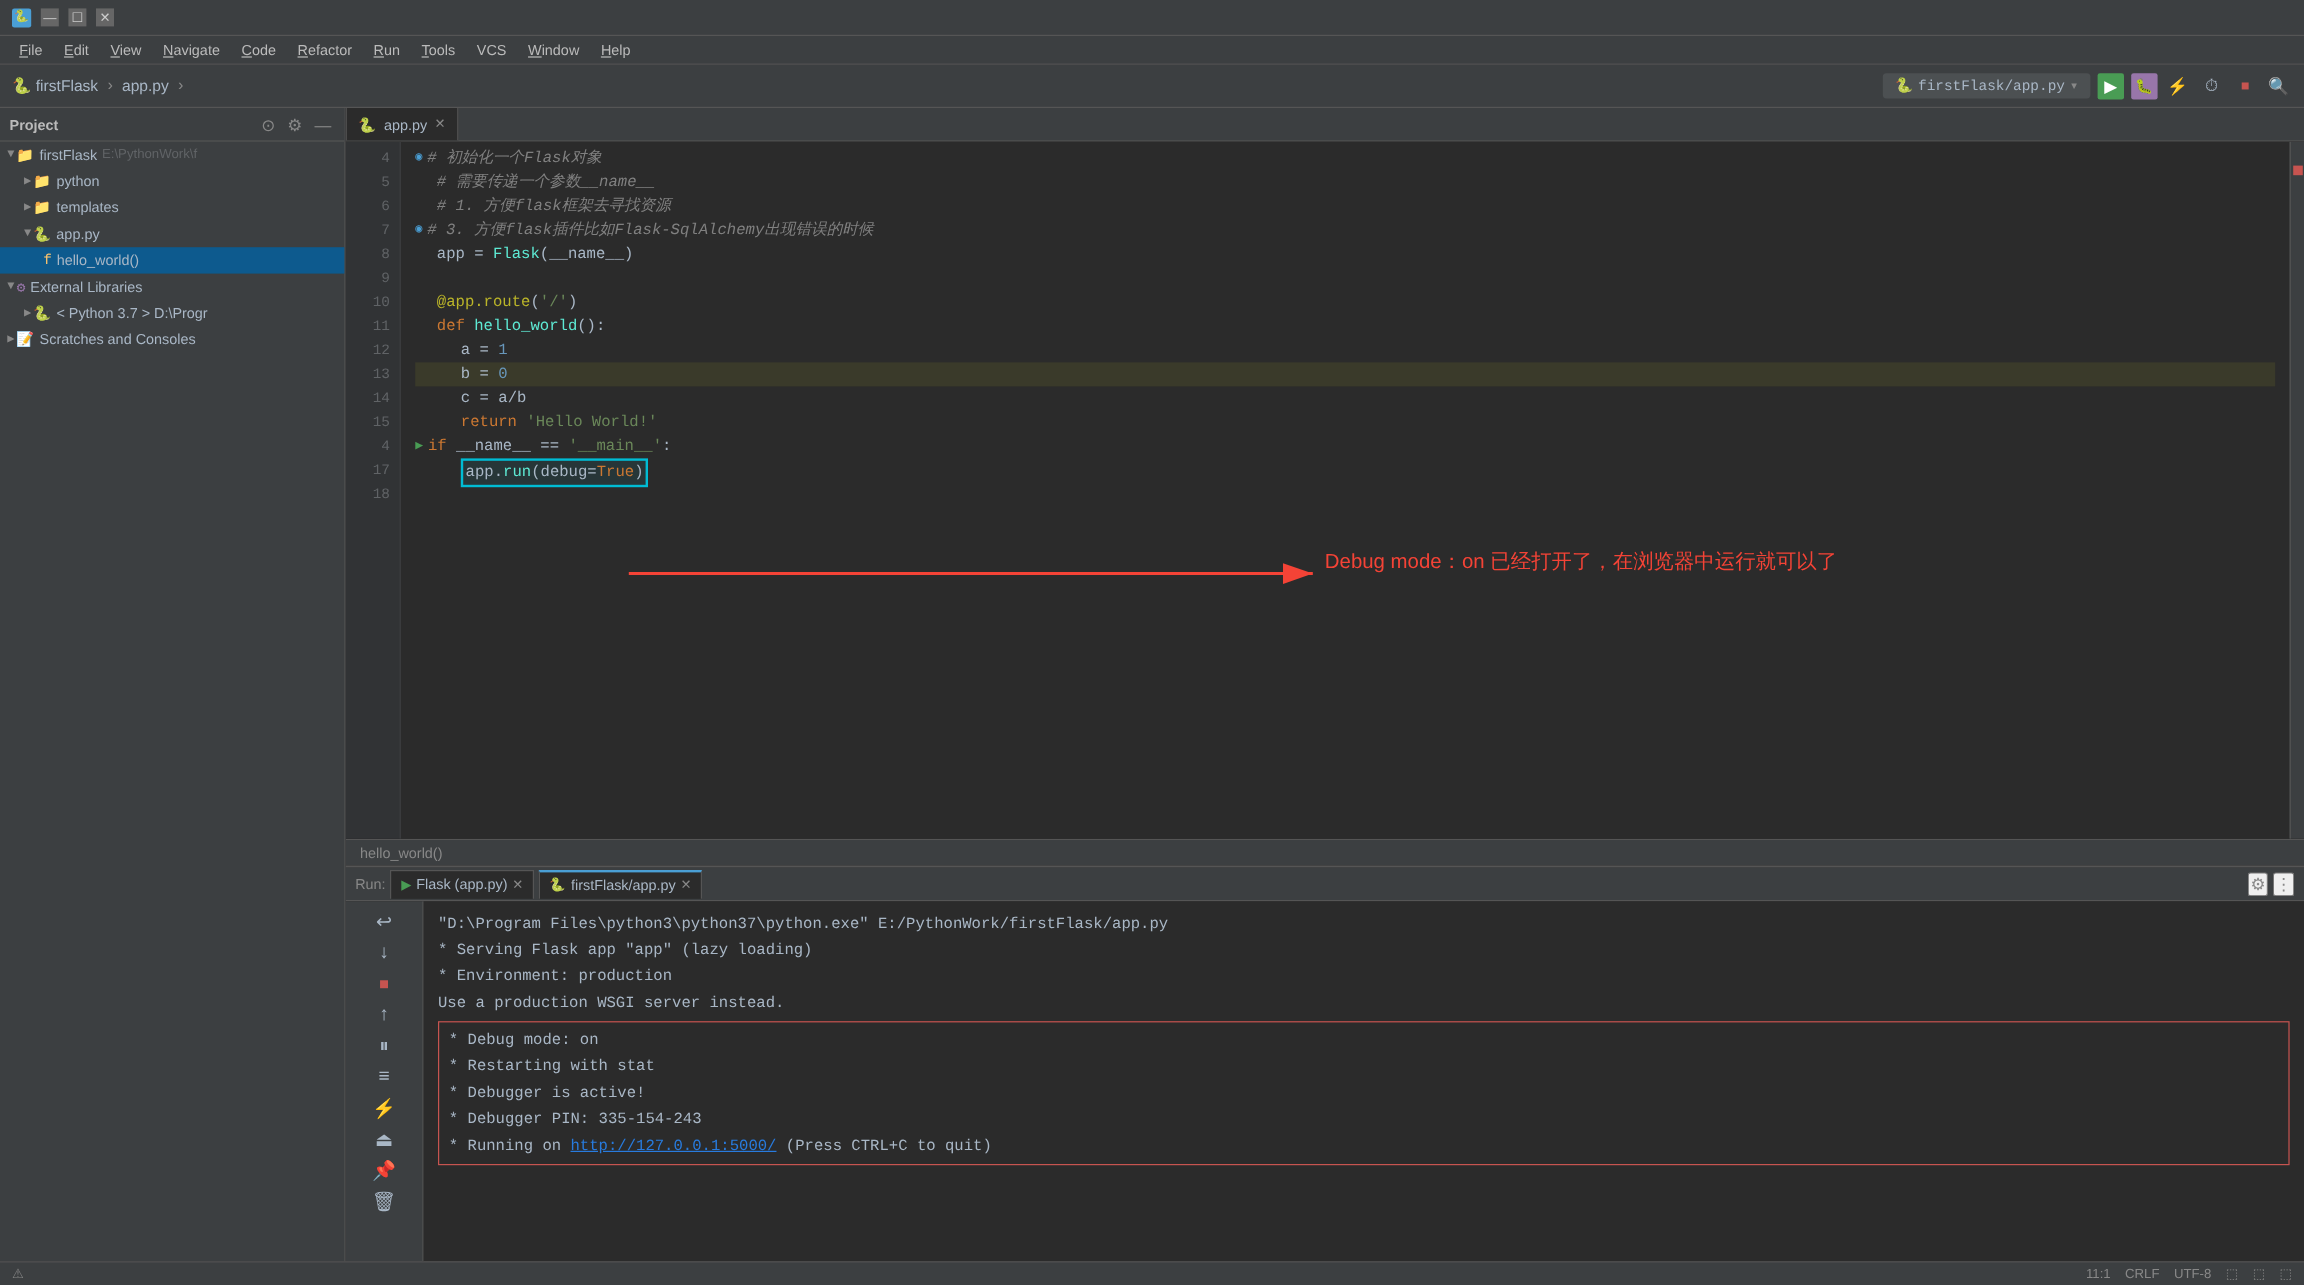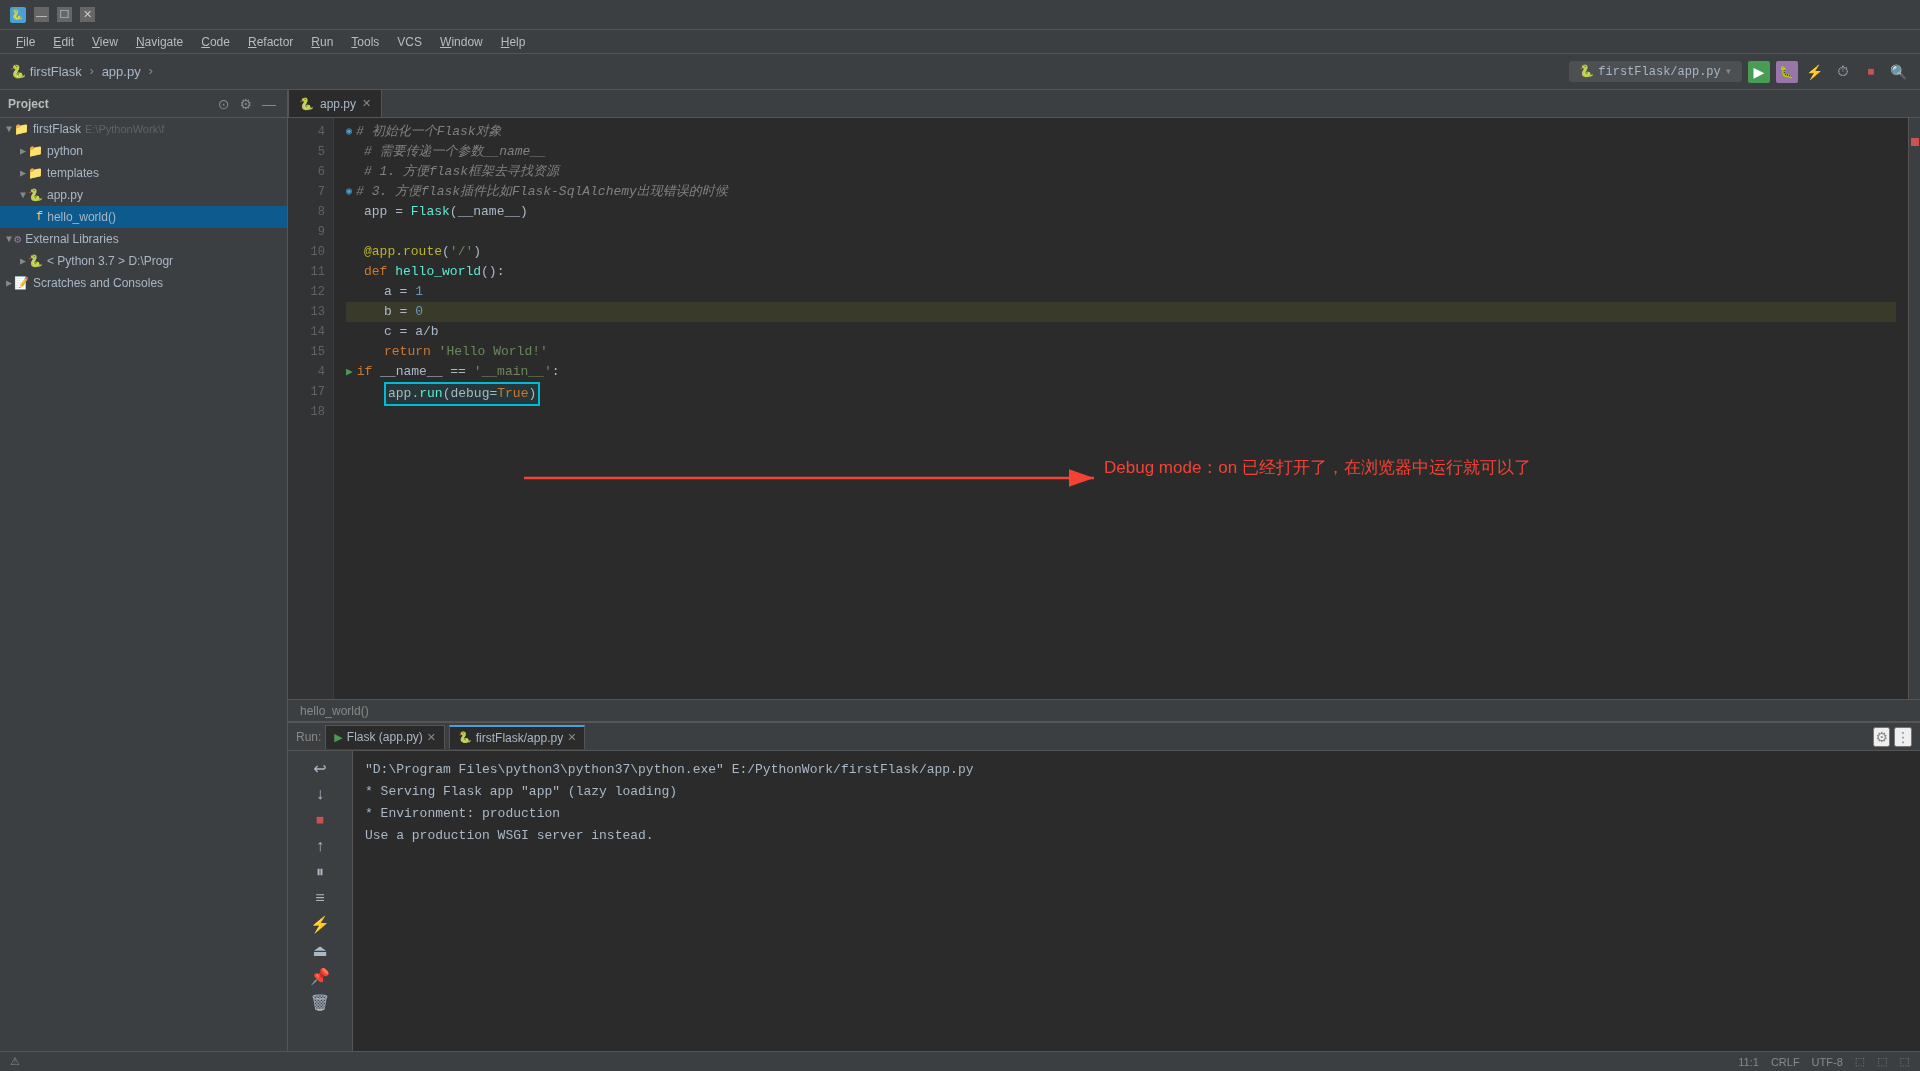--- a/index.html
+++ b/index.html
@@ -529,20 +529,27 @@
           <button class="run-side-btn">📌</button>
           <button class="run-side-btn">🗑</button>
         </div>
 
         <div id="run-output">
           <div class="output-cmd">"D:\Program Files\python3\python37\python.exe" E:/PythonWork/firstFlask/app.py</div>
           <div class="output-info"> * Serving Flask app "app" (lazy loading)</div>
           <div class="output-info"> * Environment: production</div>
           <div class="output-warn">   Use a production WSGI server instead.</div>
 
+          <div class="debug-box">
+            <div class="output-debug"> * Debug mode: on</div>
+            <div class="output-debug"> * Restarting with stat</div>
+            <div class="output-debug"> * Debugger is active!</div>
+            <div class="output-debug"> * Debugger PIN: 335-154-243</div>
+            <div class="output-debug"> * Running on <a class="output-link" href="#">http://127.0.0.1:5000/</a> (Press CTRL+C to quit)</div>
+          </div>
         </div>
       </div>
     </div>
 
   </div>
 </div>
 
 <div id="status-bar">
   <div class="status-left">
     <span class="status-item">⚠</span>

